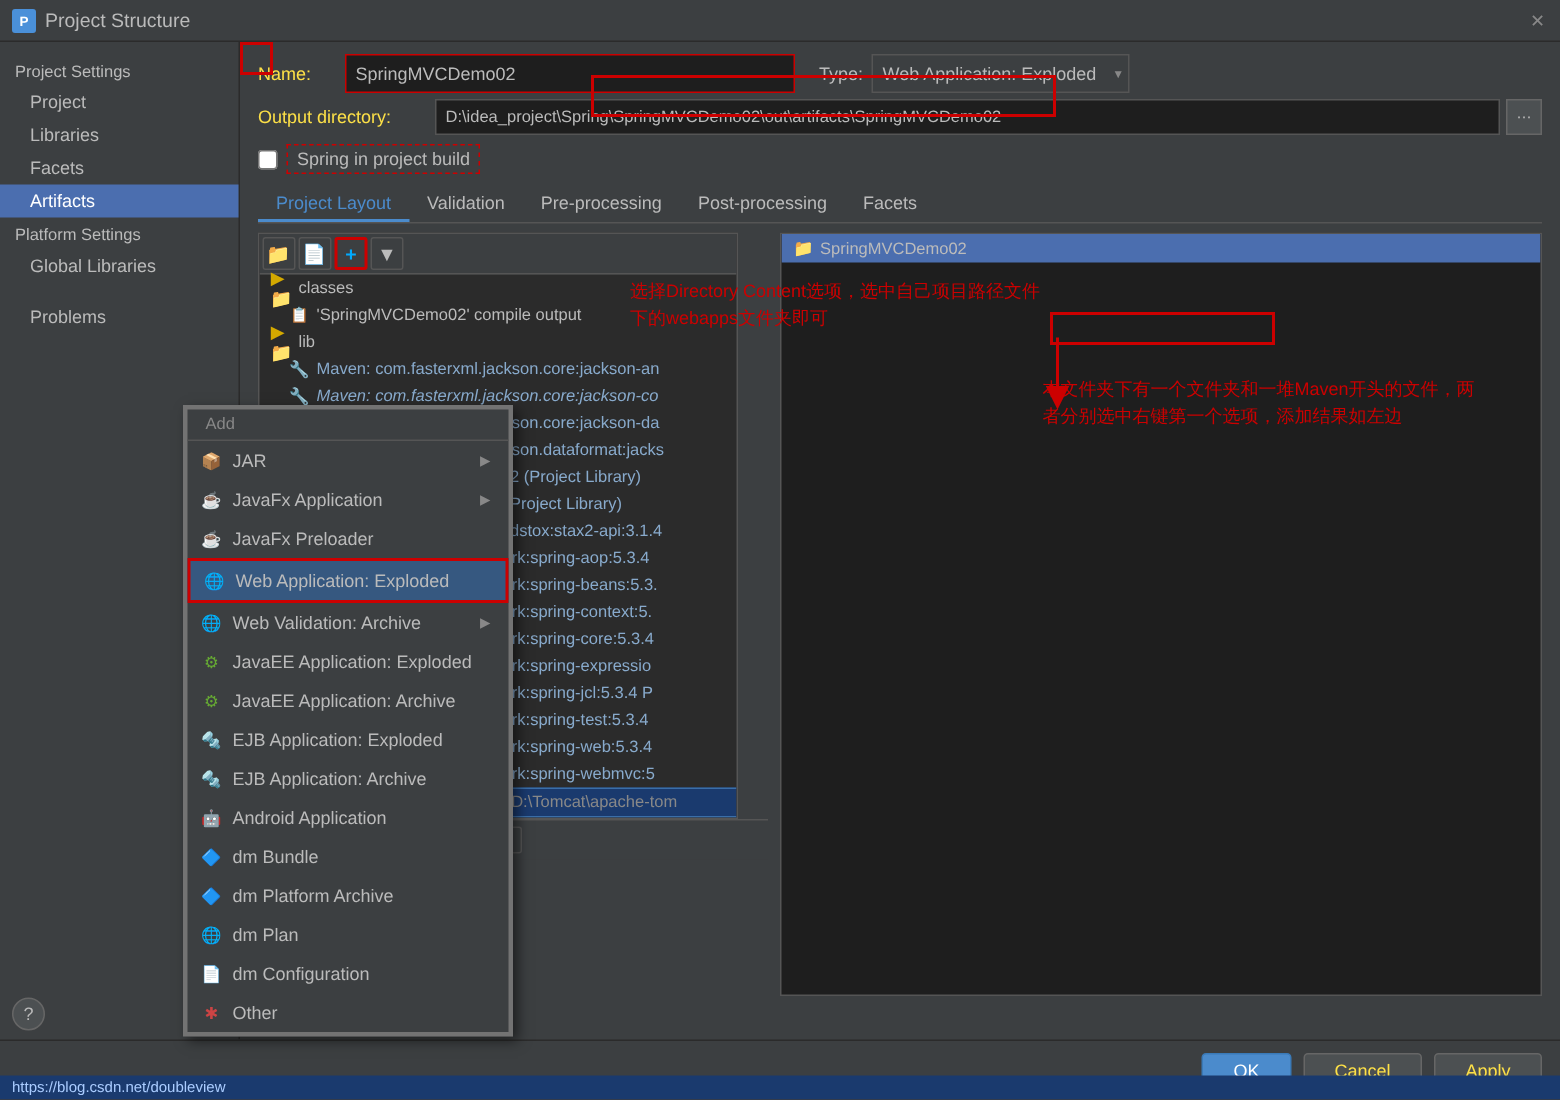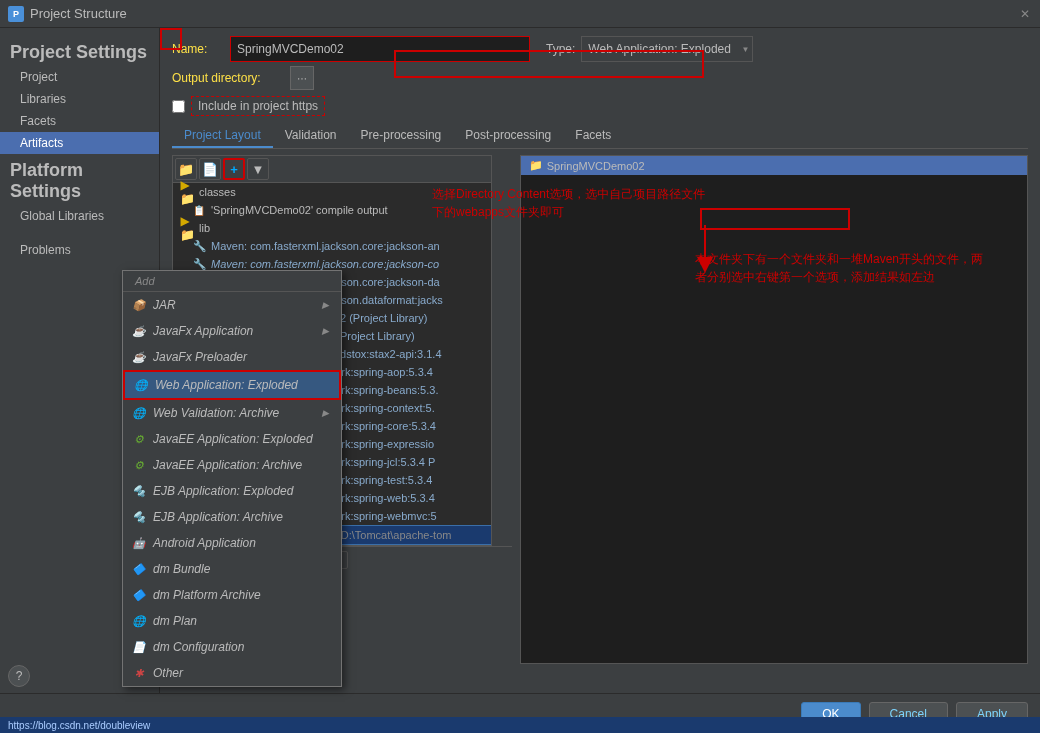--- a/index.html
+++ b/index.html
@@ -58,22 +58,22 @@
 
     
     .sidebar {
       width: 160px;
       background: #3c3f41;
       border-right: 1px solid #2b2b2b;
       padding-top: 8px;
     }
     .sidebar-section-title {
       color: #bbbbbb;
-      font-weight: bold;
-      font-size: 18px;
+      font-weight: normal;
+      font-size: 11px;
       padding: 6px 10px 3px;
     }
     .sidebar-item {
       padding: 4px 10px 4px 20px;
       cursor: pointer;
       color: #bbbbbb;
       font-size: 12px;
     }
     .sidebar-item.active {
       background: #4b6eaf;
@@ -289,25 +289,24 @@
       pointer-events: none;
       z-index: 51;
       line-height: 1.6;
       max-width: 300px;
     }
 
     
     .dropdown-menu {
       position: absolute;
       background: #3c3f41;
-      border: 1px solid #737373;
+      border: 3px solid #737373;
       box-shadow: 3px 3px 8px rgba(0,0,0,0.5);
       z-index: 100;
       min-width: 220px;
-      font-style: italic;
     }
     .dropdown-title {
       padding: 4px 12px;
       color: #888;
       font-size: 11px;
       border-bottom: 1px solid #555;
     }
     .dropdown-item {
       padding: 5px 12px 5px 8px;
       display: flex;
@@ -345,21 +344,21 @@
       gap: 8px;
       position: relative;
     }
     .btn {
       padding: 4px 20px;
       font-size: 12px;
       border-radius: 3px;
       cursor: pointer;
       border: 1px solid #666;
       background: #4c5052;
-      color: #7dd3fc;
+      color: #fde047;
     }
     .btn.primary {
       background: #4b8bcc;
       border-color: #3a7ab8;
       color: white;
     }
 
     .status-bar {
       position: absolute;
       bottom: 0;
@@ -435,26 +434,27 @@
         <div class="type-wrapper">
           <select class="config-type-select">
             <option>Web Application: Exploded</option>
           </select>
         </div>
       </div>
     </div>
 
     <div class="output-dir-row">
       <span class="config-label" style="white-space:nowrap;min-width:110px;">Output directory:</span>
+      <input class="output-dir-input" type="text" value="D:\idea_project\Spring\SpringMVCDemo02\out\artifacts\SpringMVCDemo02" style="">
       <div class="dir-browse-btn">⋯</div>
     </div>
 
     <div class="checkbox-row highlight">
       <input type="checkbox" style="">
-      <span class="checkbox-label">Include in project https</span>
+      <span class="checkbox-label">Spring in project build</span>
     </div>
 
     <div class="tabs-bar">
       <div class="tab active"><span>Project Layout</span></div>
       <div class="tab"><span>Validation</span></div>
       <div class="tab"><span>Pre-processing</span></div>
       <div class="tab"><span>Post-processing</span></div>
       <div class="tab"><span>Facets</span></div>
     </div>
 
@@ -664,21 +664,21 @@
   <div class="dropdown-item">
     <span class="d-icon" style="color:#888;">📄</span>
     <span>dm Configuration</span>
   </div>
   <div class="dropdown-item">
     <span class="d-icon" style="color:#cc4444;">✱</span>
     <span>Other</span>
   </div>
 </div>
 
-<div class="cn-annotation" style="left:420px; top:185px; color:#cc0000; font-size:12px; max-width:280px; line-height:1.5;margin-left:12px;">
+<div class="cn-annotation" style="left:420px; top:185px; color:#cc0000; font-size:12px; max-width:280px; line-height:1.5;">
   <span>选择Directory Content选项，选中自己项目路径文件下的webapps文件夹即可</span>
 </div>
 
 <div class="cn-annotation" style="left:695px; top:250px; color:#cc0000; font-size:12px; max-width:300px; line-height:1.5;">
   <span>本文件夹下有一个文件夹和一堆Maven开头的文件，两者分别选中右键第一个选项，添加结果如左边</span>
 </div>
 
 <svg style="position:absolute;left:685px;top:220px;pointer-events:none;z-index:52;" width="60" height="60">
   <defs>
     <marker id="arrowhead" markerWidth="8" markerHeight="8" refX="4" refY="4" orient="auto">

